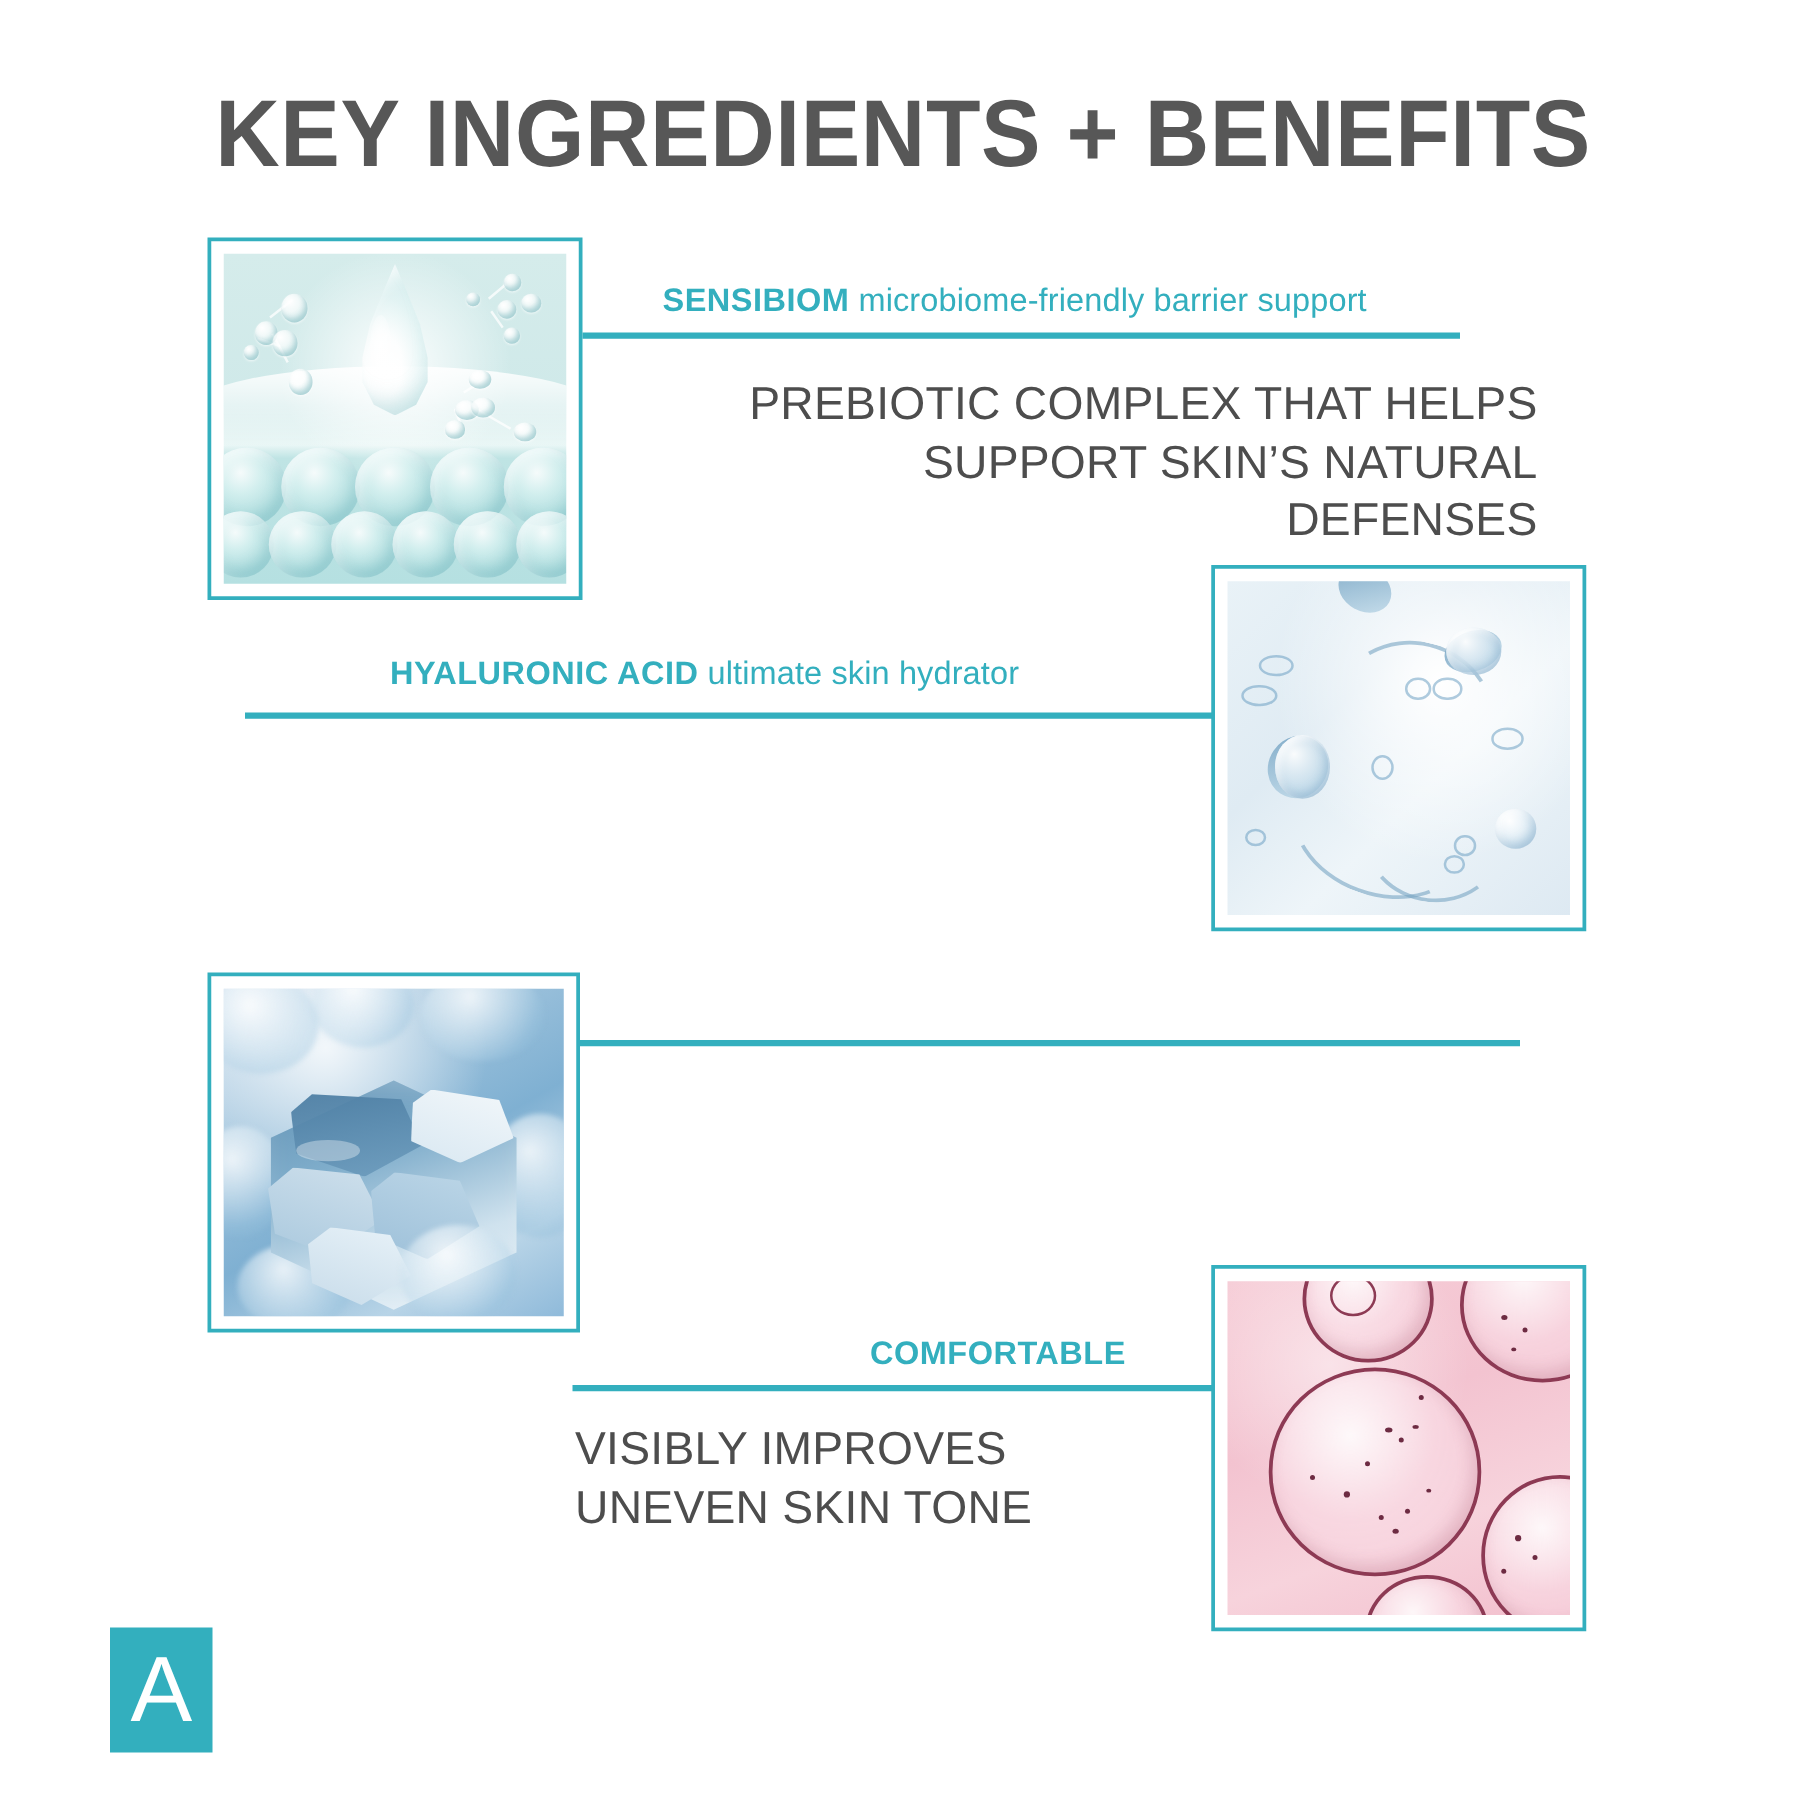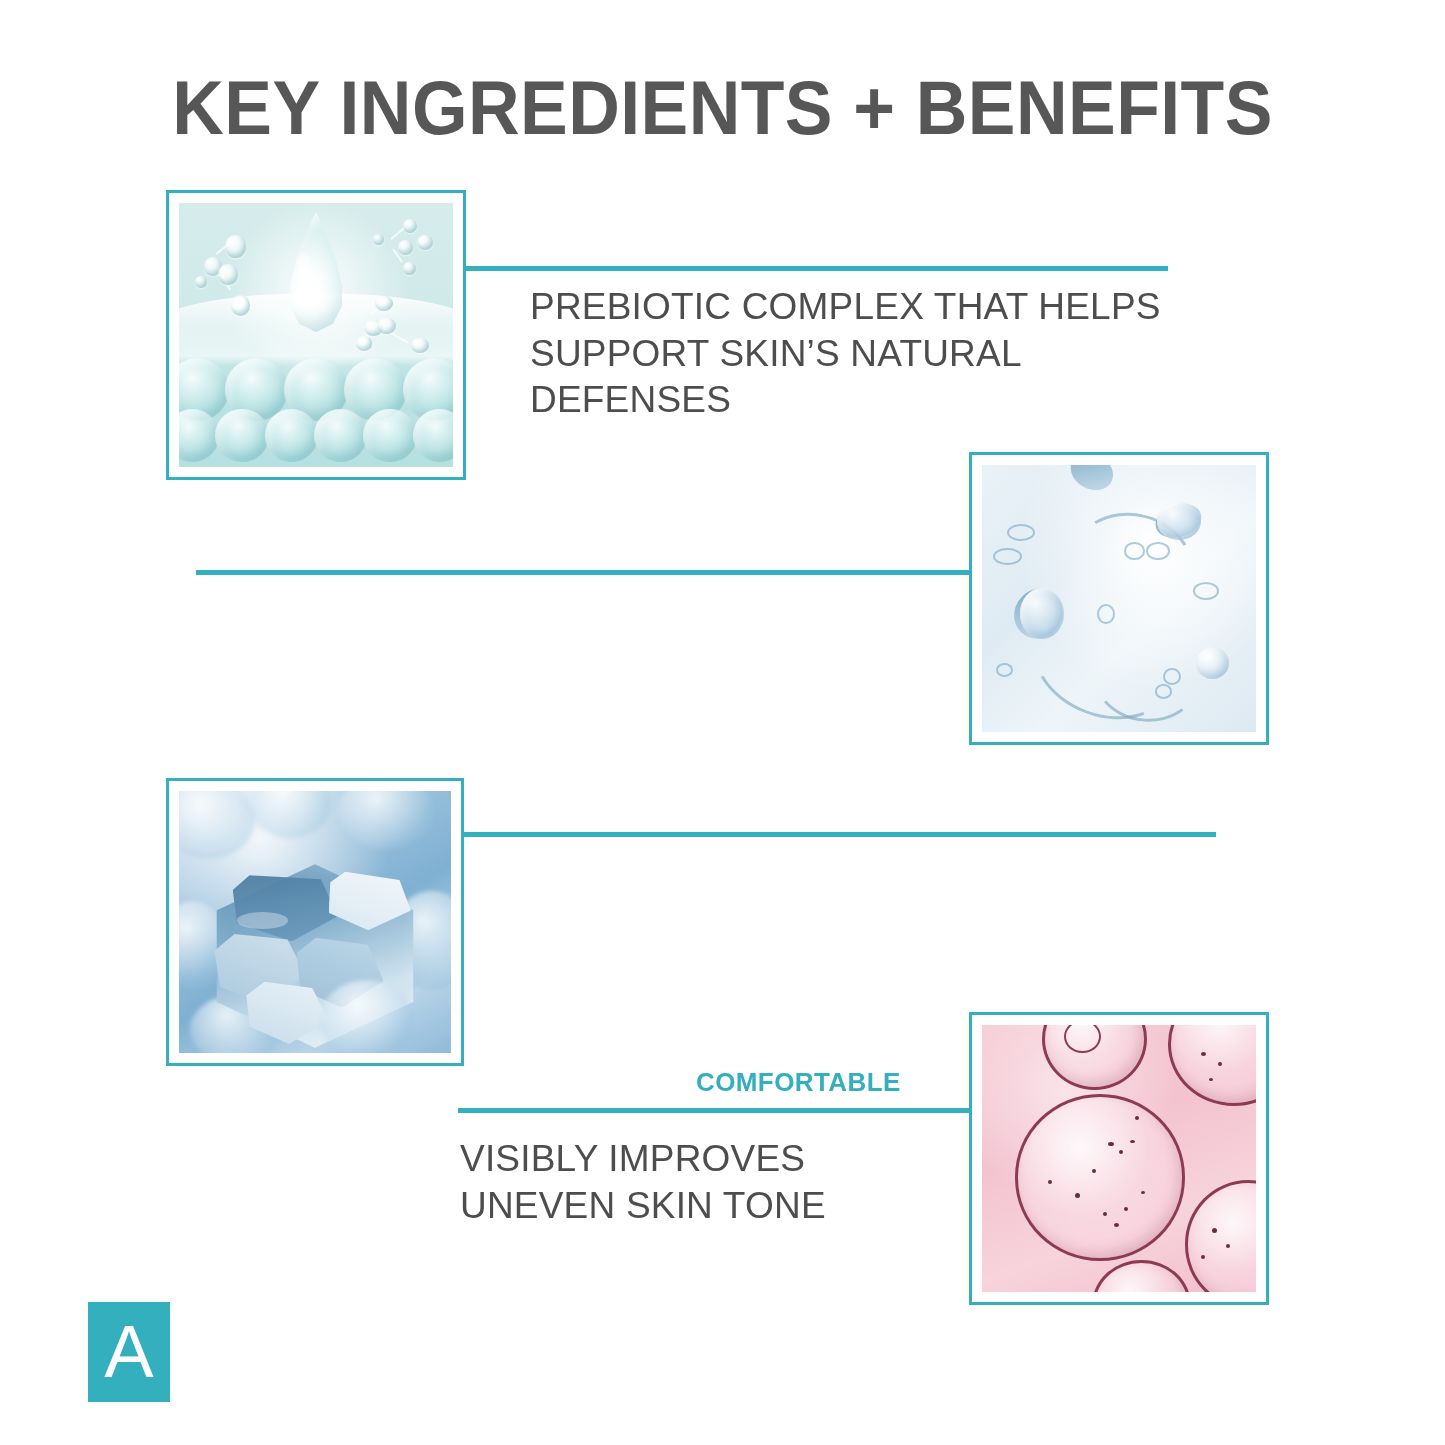--- a/index.html
+++ b/index.html
@@ -313,21 +313,24 @@
         <i style="left:38%; top:10%; width:18%; height:18%;"></i>
         <i style="left:26%; top:38%; width:20%; height:20%;"></i>
         <i style="left:40%; top:36%; width:19%; height:19%;"></i>
         <i style="left:18%; top:58%; width:17%; height:17%;"></i>
         <i style="left:74%; top:60%; width:18%; height:18%;"></i>
       </div>
     </div>
   </div>
 
   <div class="rule" style="left:466px; top:266px; width:702px;"></div>
-  <div class="body" style="left:530px; top:284px; width:700px; text-align:left;">PREBIOTIC COMPLEX THAT HELPS
+  <div class="kicker" style="left:530px; top:226px;">
+    <span class="name">SENSIBIOM</span><span>&nbsp;</span><span class="desc">microbiome-friendly barrier support</span>
+  </div>
+  <div class="body" style="left:530px; top:300px; width:700px; text-align:right;">PREBIOTIC COMPLEX THAT HELPS
 SUPPORT SKIN’S NATURAL DEFENSES</div>
 
   <div class="imgframe" style="left:969px; top:452px; width:300px; height:293px;">
     <div class="photo ph-gel">
       <div class="dark" style="left:32%; top:-4%; width:16%; height:13%; transform:rotate(28deg);"></div>
       <div class="dark" style="left:63%; top:15%; width:17%; height:12%; transform:rotate(-18deg);"></div>
       <div class="dark" style="left:12%; top:46%; width:17%; height:19%; transform:rotate(34deg);"></div>
       <div class="strand" style="left:30%; top:18%; width:46%; height:44%; transform:rotate(14deg);"></div>
       <div class="strand" style="left:18%; top:52%; width:52%; height:40%; transform:rotate(-160deg);"></div>
       <div class="strand" style="left:40%; top:60%; width:38%; height:34%; transform:rotate(186deg);"></div>
@@ -340,20 +343,23 @@
       <div class="ring" style="left:60%; top:29%; width:7%; height:5%;"></div>
       <div class="ring" style="left:77%; top:44%; width:8%; height:5%;"></div>
       <div class="ring" style="left:42%; top:52%; width:5%; height:6%;"></div>
       <div class="ring" style="left:66%; top:76%; width:5%; height:5%;"></div>
       <div class="ring" style="left:63%; top:82%; width:5%; height:4%;"></div>
       <div class="ring" style="left:5%; top:74%; width:5%; height:4%;"></div>
     </div>
   </div>
 
   <div class="rule" style="left:196px; top:570px; width:775px;"></div>
+  <div class="kicker" style="left:312px; top:524px;">
+    <span class="name">HYALURONIC ACID</span><span>&nbsp;</span><span class="desc">ultimate skin hydrator</span>
+  </div>
 
   <div class="imgframe" style="left:166px; top:778px; width:298px; height:288px;">
     <div class="photo ph-poly">
       <div class="bgblob" style="left:-6%; top:-4%; width:34%; height:30%;"></div>
       <div class="bgblob" style="left:26%; top:-8%; width:30%; height:26%;"></div>
       <div class="bgblob" style="left:58%; top:-6%; width:36%; height:28%;"></div>
       <div class="bgblob" style="left:-8%; top:42%; width:26%; height:34%;"></div>
       <div class="bgblob" style="left:78%; top:38%; width:30%; height:38%;"></div>
       <div class="bgblob" style="left:4%; top:78%; width:34%; height:26%;"></div>
       <div class="ball">

